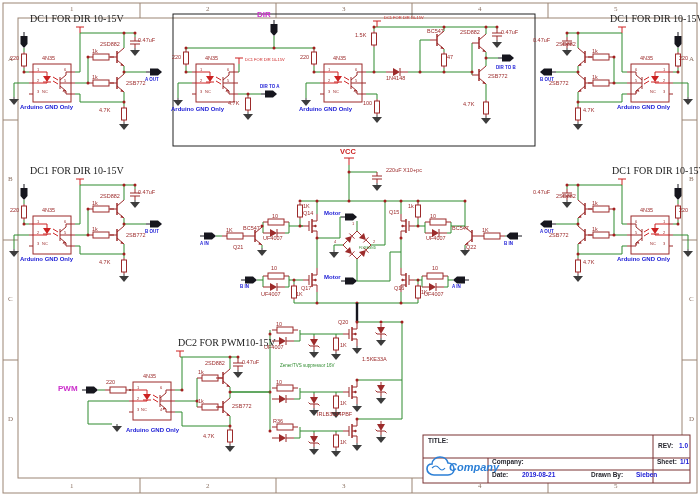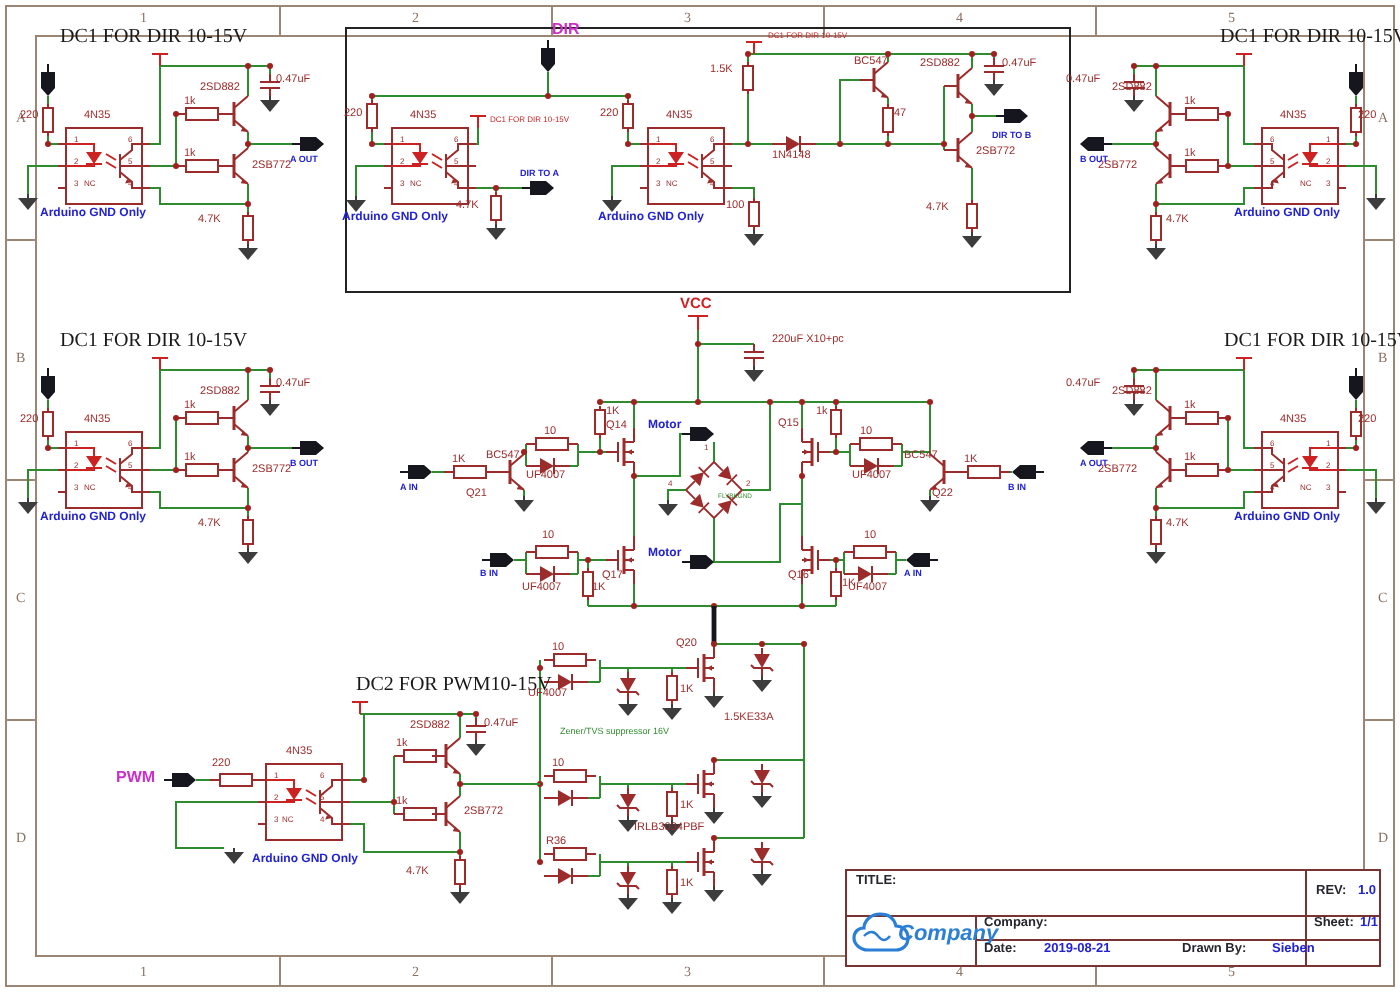--- a/index.html
+++ b/index.html
@@ -391,21 +391,21 @@
       <span class="lb v" style="left: 583px; top: 260px;">4.7K</span>
       <span class="lb p" style="left: 663px; top: 220px;">1</span>
       <span class="lb p" style="left: 663px; top: 231px;">2</span>
       <span class="lb p" style="left: 663px; top: 242px;">3</span>
       <span class="lb p" style="left: 635px; top: 220px;">6</span>
       <span class="lb p" style="left: 635px; top: 231px;">5</span>
       <span class="lb p" style="left: 635px; top: 242px;">4</span>
       <span class="lb p" style="left: 650px; top: 242px;">NC</span>
       <span class="lb f" style="left: 540px; top: 230px;">A OUT</span>
       <span class="lb b" style="left: 617px; top: 256px;">Arduino GND Only</span>
-      <span class="lb m" style="left: 276px; top: 11px;">DIR</span>
+      <span class="lb m" style="left: 257px; top: 11px;">DIR</span>
       <span class="lb v" style="left: 172px; top: 55px;">220</span>
       <span class="lb v" style="left: 205px; top: 56px;">4N35</span>
       <span class="lb p" style="left: 200px; top: 68px;">1</span>
       <span class="lb p" style="left: 200px; top: 79px;">2</span>
       <span class="lb p" style="left: 200px; top: 90px;">3</span>
       <span class="lb p" style="left: 227px; top: 68px;">6</span>
       <span class="lb p" style="left: 227px; top: 79px;">5</span>
       <span class="lb p" style="left: 227px; top: 90px;">4</span>
       <span class="lb p" style="left: 205px; top: 90px;">NC</span>
       <span class="lb b" style="left: 171px; top: 106px;">Arduino GND Only</span>

